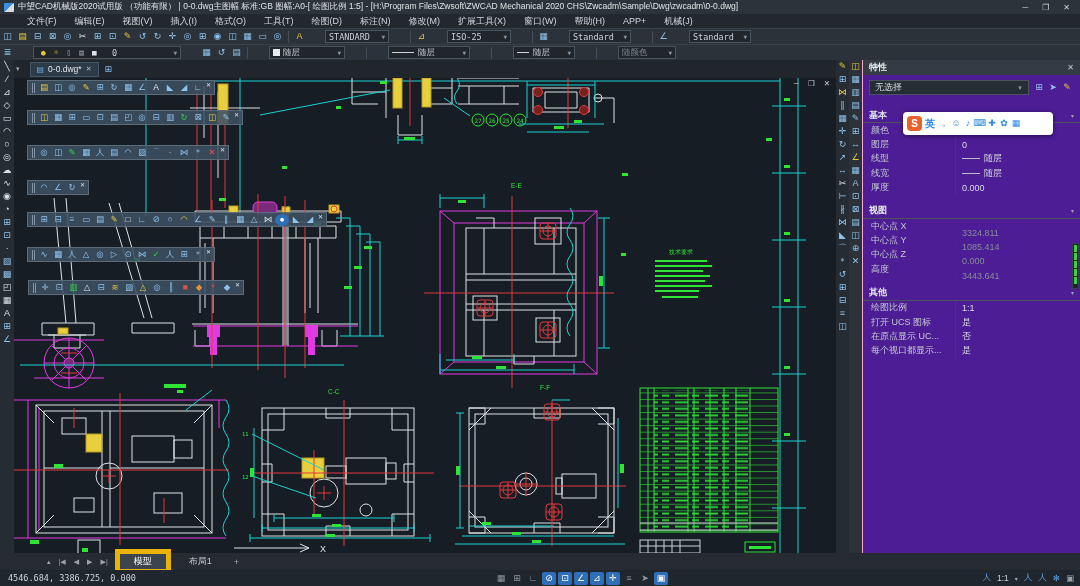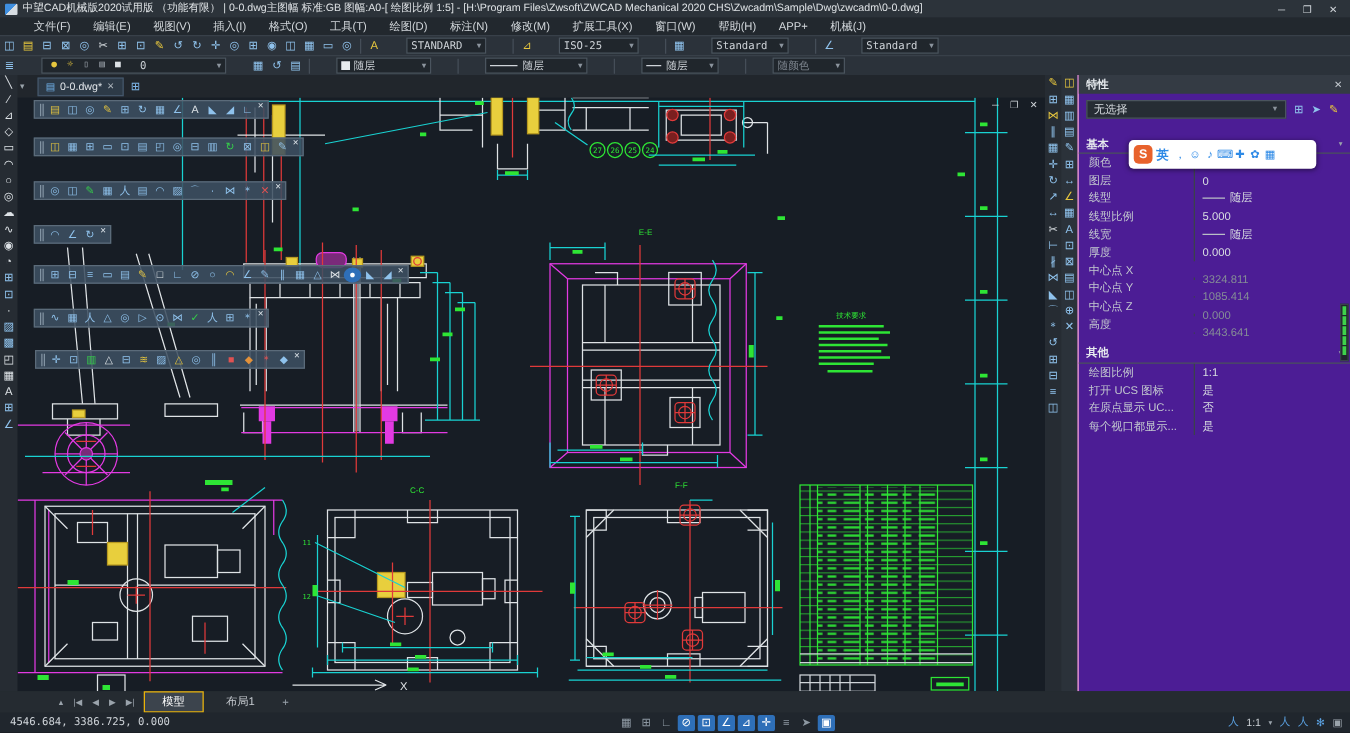--- a/index.html
+++ b/index.html
@@ -96,21 +96,21 @@
     font-size:10px;display:flex;align-items:center;justify-content:center;}
   .ime .mode{color:#2e8ae6;font-weight:bold;font-size:10px;}
   .ime .ticon{width:12px;height:14px;color:#2e8ae6;font-size:9px;}
 
   
   .laytabs{position:absolute;left:0;top:553px;width:1080px;height:17px;background:#252b31;
     display:flex;align-items:center;font-size:9px;color:#c6cbd0;}
   .laynav{display:flex;gap:2px;margin-left:44px;font-size:7px;color:#9aa3ab;}
   .laynav span{padding:0 3px;}
   .ltab{padding:1px 14px;margin-left:4px;}
-  .ltab.active{background:#3c444d;color:#fff;border:1px solid #eab308;}
+  .ltab.active{background:#3c444d;color:#fff;border:5px solid #eab308;}
   .laddd{margin-left:8px;color:#9aa3ab;}
   .statusbar{position:absolute;left:0;top:570px;width:1080px;height:16px;background:#20262d;
     display:flex;align-items:center;font-size:9px;color:#cfd4d9;}
   .coords{margin-left:8px;font-family:"DejaVu Sans Mono",monospace;font-size:8.5px;}
   .stoggles{position:absolute;left:494px;display:flex;gap:2px;}
   .stoggles .ticon{width:14px;height:13px;color:#8d98a2;border:1px solid transparent;}
   .stoggles .ticon.on{background:#2e6fb8;color:#fff;}
   .sright{position:absolute;right:6px;display:flex;align-items:center;gap:6px;font-size:8.5px;}
   .sright .ann{color:#5aa0e0;}
   .sright .arr{font-size:6px;color:#9aa3ab;}
@@ -807,33 +807,33 @@
         </div>
         <div class="prow">
           <span class="plabel">图层</span>
           <span class="pval">0</span>
         </div>
         <div class="prow">
           <span class="plabel">线型</span>
           <span class="pval"><span class="lnchip"></span>随层</span>
         </div>
         <div class="prow">
-          <span class="plabel">线型比例</span>
-          <span class="pval">5.000</span>
-        </div>
-        <div class="prow">
           <span class="plabel">线宽</span>
           <span class="pval"><span class="lnchip"></span>随层</span>
         </div>
         <div class="prow">
           <span class="plabel">厚度</span>
           <span class="pval">0.000</span>
         </div>
       </div>
 
+    <div class="psec">
+      <span>视图</span>
+        <span class="arr">▾</span>
+    </div>
     <div>
         <div class="prow dim">
           <span class="plabel">中心点 X</span>
           <span class="pval">3324.811</span>
         </div>
         <div class="prow dim">
           <span class="plabel">中心点 Y</span>
           <span class="pval">1085.414</span>
         </div>
         <div class="prow dim">

